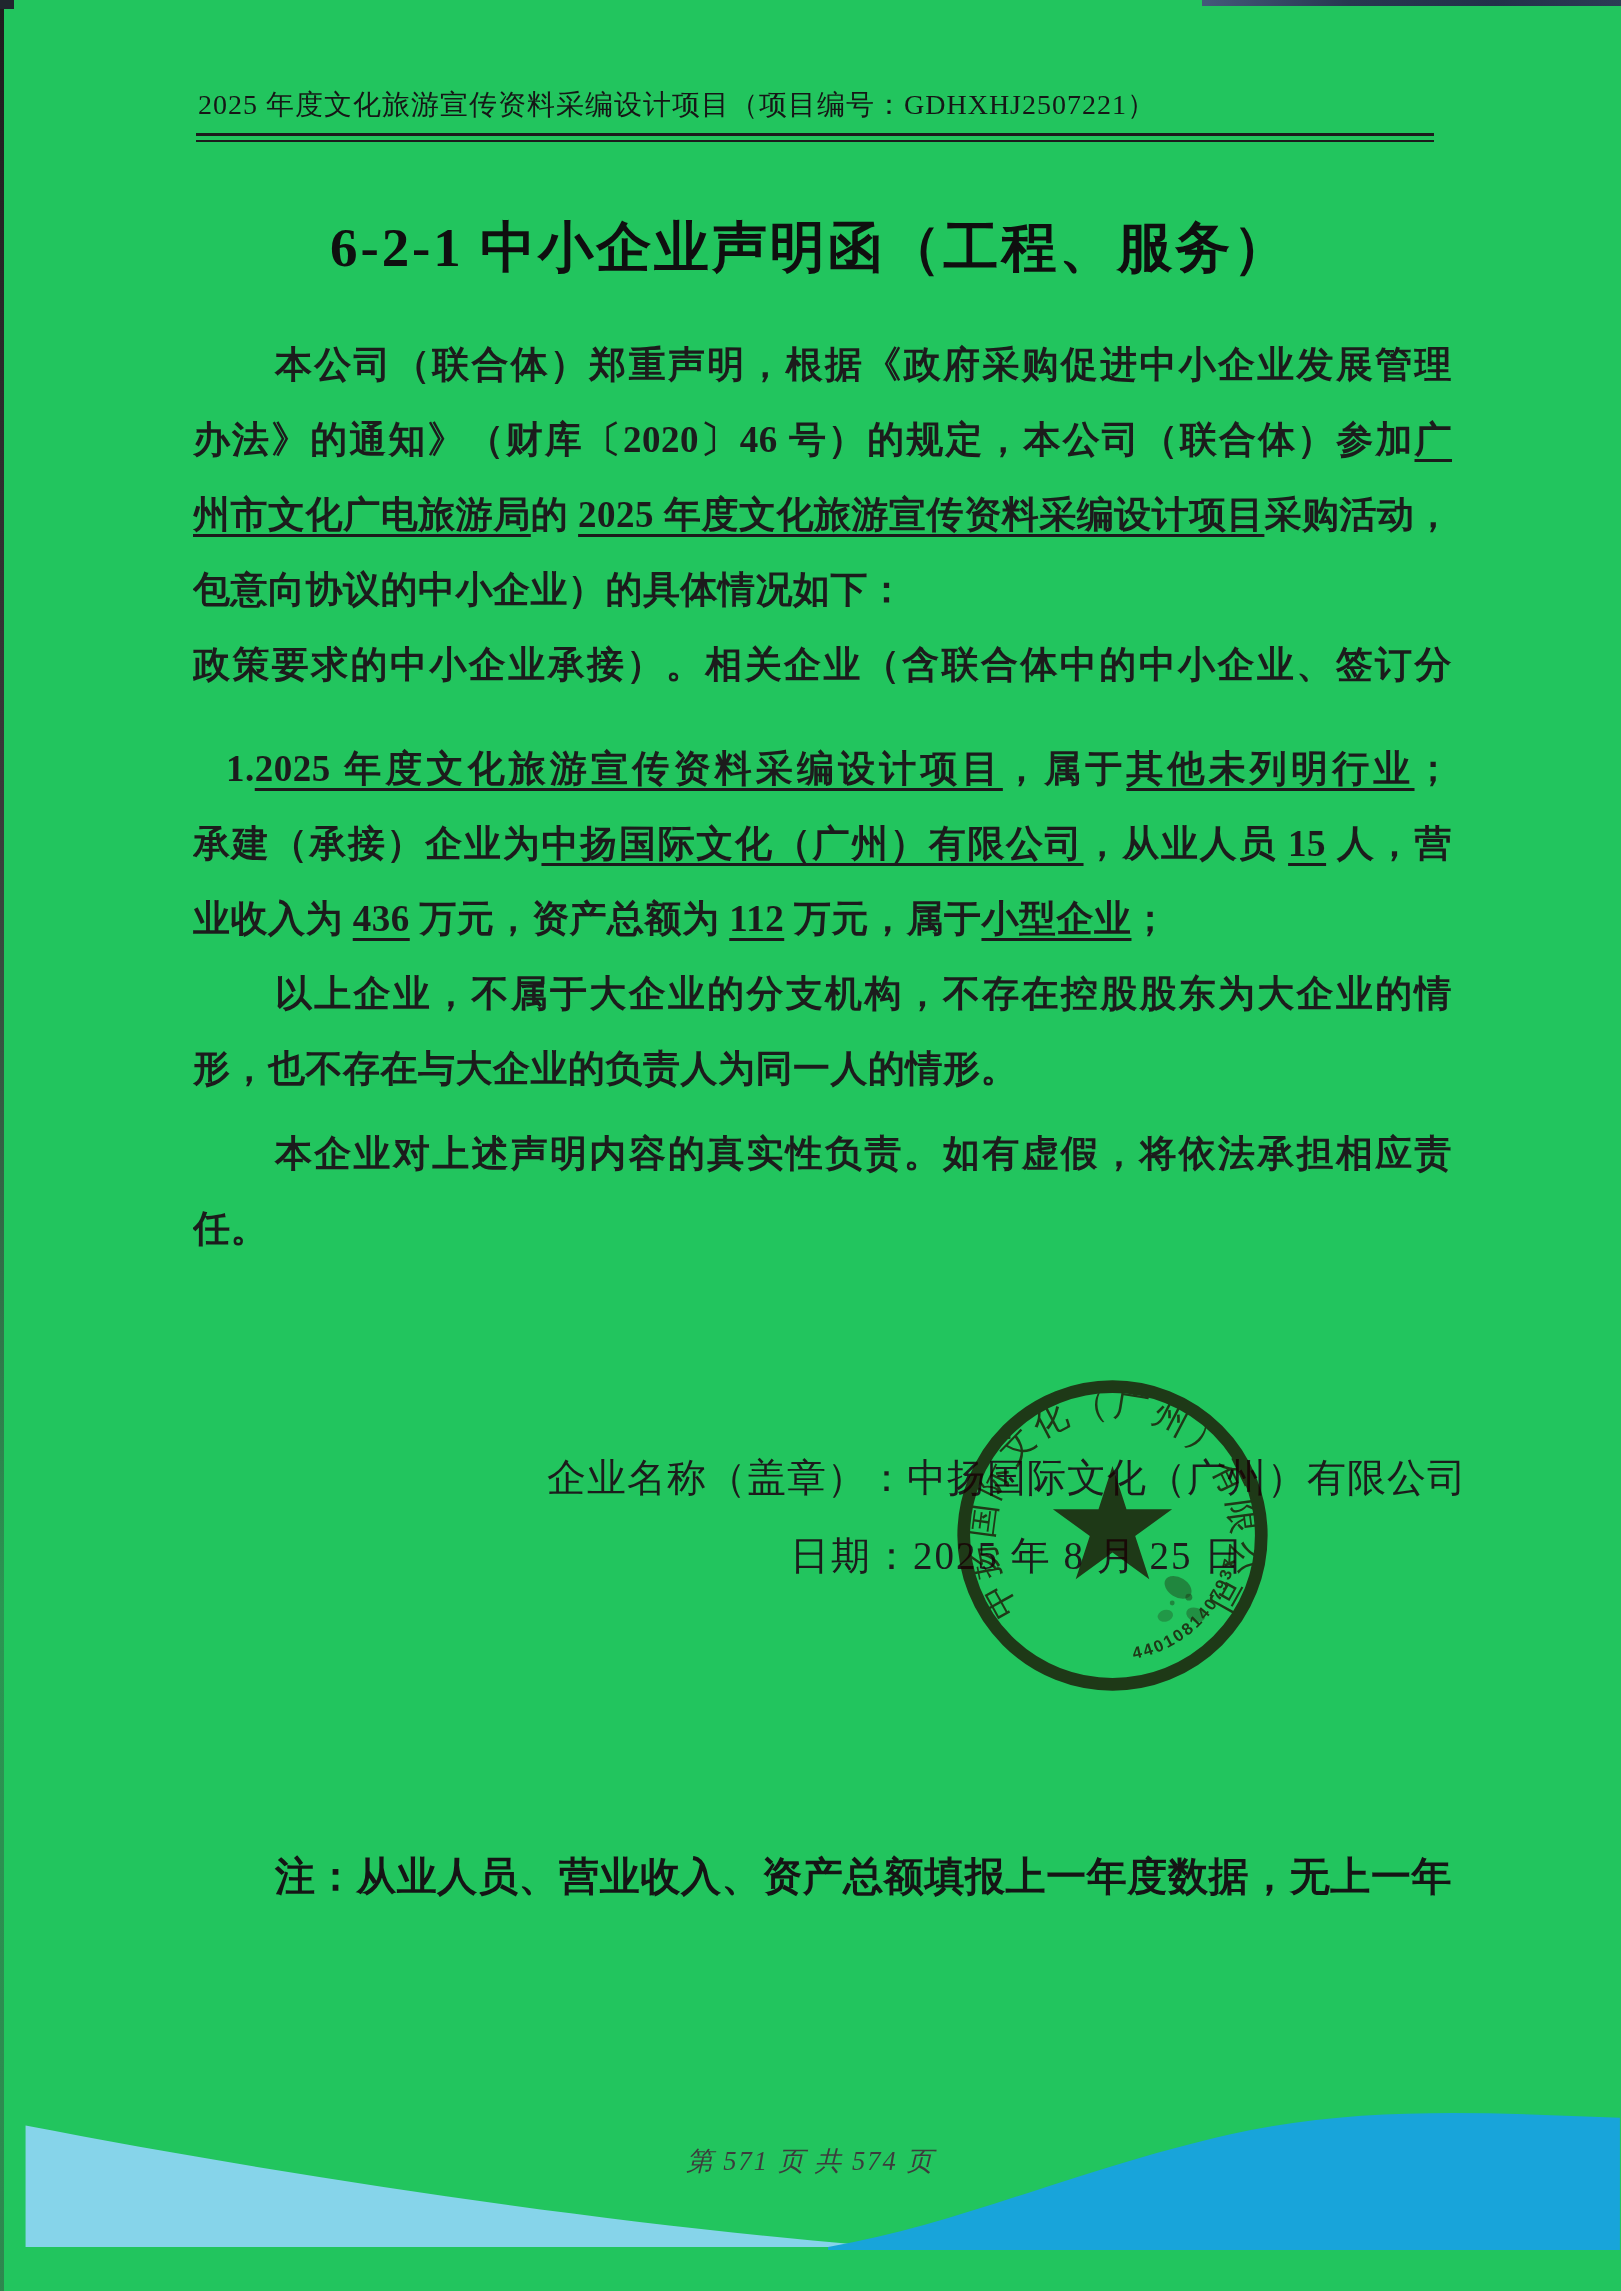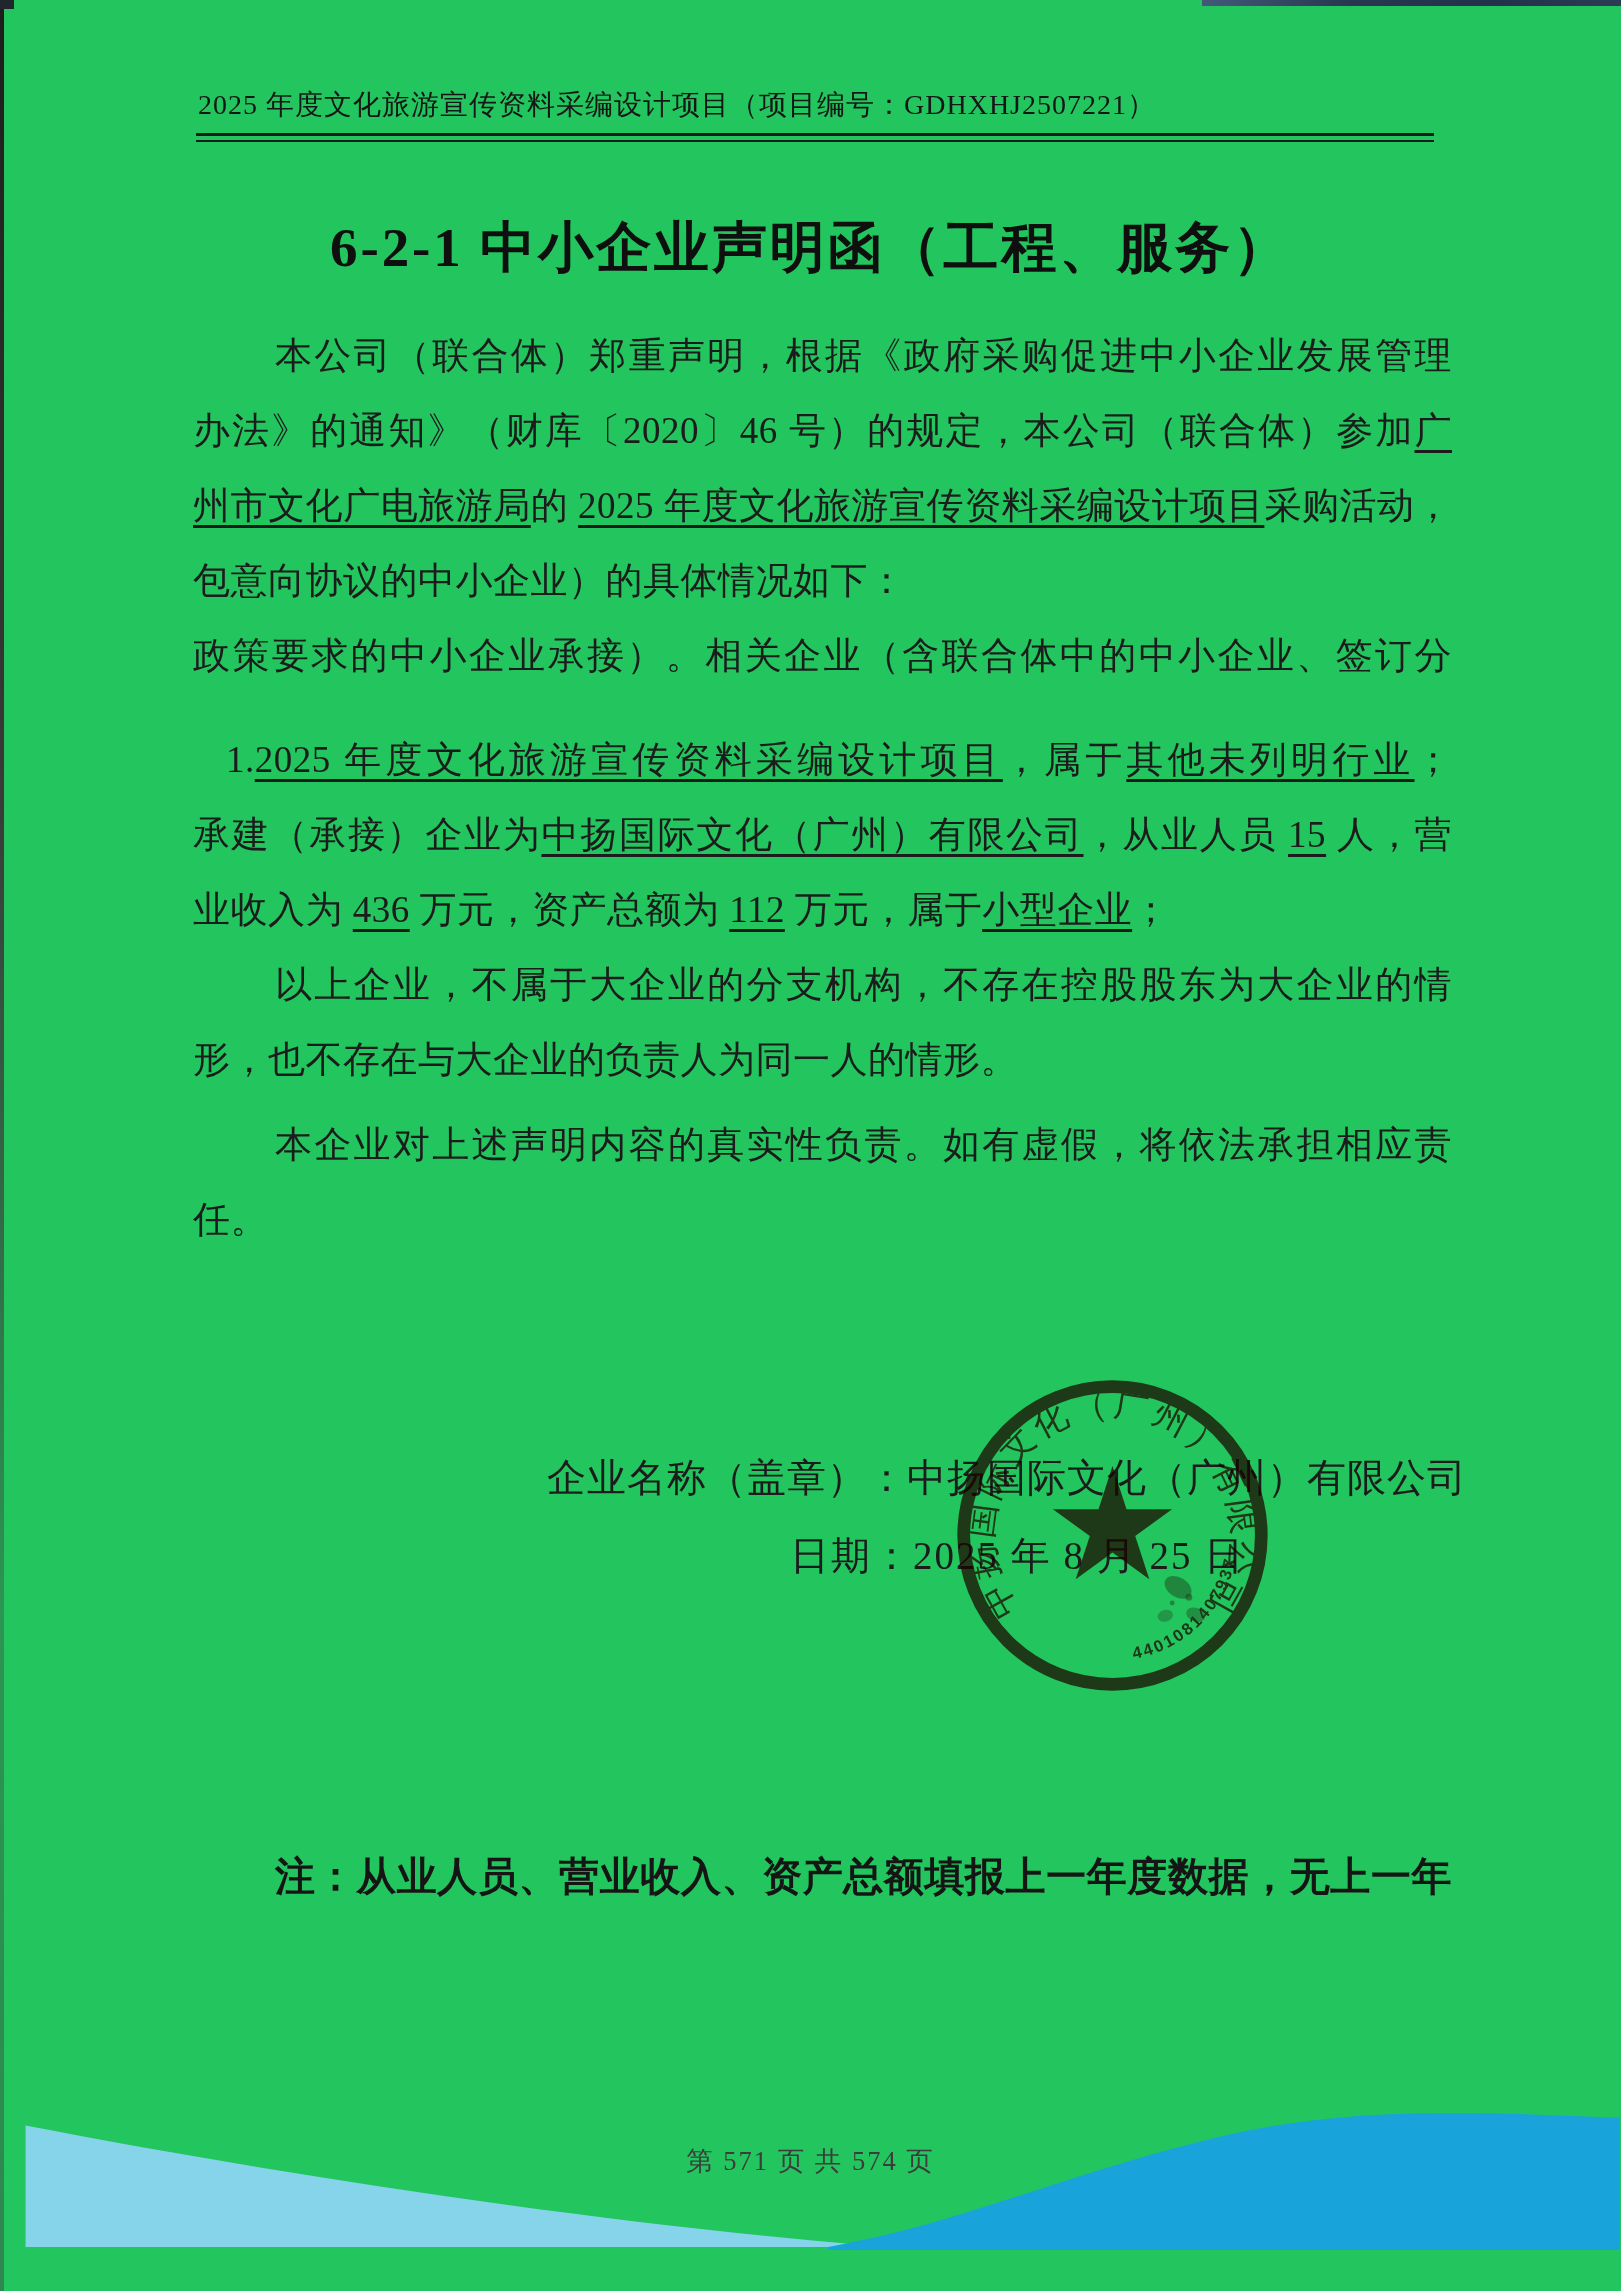--- a/index.html
+++ b/index.html
@@ -12,32 +12,32 @@
   .edge-left{position:absolute;left:0;top:0;width:3.9px;height:100%;
     background:linear-gradient(#1d1d1d 0%,#3a3a3a 35%,rgba(60,60,60,.35) 70%,rgba(60,60,60,.45) 100%);}
   .corner-mark{position:absolute;left:0;top:0;width:13.7px;height:8.8px;background:#20262e;}
   .strip-top{position:absolute;left:1202px;top:0;width:420px;height:5.9px;
     background:linear-gradient(90deg,#44597a,#273850 35%,#22324a 70%,#2c3c55);}
   .hdr-text{position:absolute;left:198px;top:86px;font-size:28px;color:#161616;letter-spacing:1px;white-space:nowrap;}
   .hdr-rule{position:absolute;left:196px;top:133px;width:1238px;height:3.9px;
     border-top:3.9px solid #1c1c1c;border-bottom:2.9px solid #1c1c1c;}
   .doc-title{position:absolute;left:0;top:211px;width:100%;text-align:center;
     font-size:55px;font-weight:700;color:#0f0f0f;letter-spacing:2.9px;}
-  .body-block{position:absolute;left:193px;top:318px;width:1259px;}
+  .body-block{position:absolute;left:193px;top:327px;width:1259px;font-weight:bold;}
   .line{height:75px;line-height:75px;font-size:37px;overflow:hidden;
     text-align:justify;text-align-last:justify;letter-spacing:0.5px;white-space:normal;}
   .line.nostretch{text-align-last:left;}
   .u{text-decoration:underline;text-decoration-thickness:2.5px;text-underline-offset:6.9px;}
   .sig-company{position:absolute;left:547px;top:1451px;font-size:39px;letter-spacing:1px;white-space:nowrap;}
   .sig-date{position:absolute;left:790px;top:1529px;font-size:39px;letter-spacing:2px;white-space:nowrap;}
   .stamp{position:absolute;left:951px;top:1374px;mix-blend-mode:multiply;opacity:.92;}
   .note-block{position:absolute;left:193px;top:1839px;width:1259px;}
   .note-block .line{font-weight:700;font-size:40px;color:#151515;}
   .page-footer{position:absolute;left:0;top:2143px;width:100%;text-align:center;
-    font-size:26.5px;color:#3c3c3c;letter-spacing:2px;}
+    font-size:26.5px;color:#3c3c3c;letter-spacing:2px;font-style:italic;}
   .waves{position:absolute;left:0;top:2107px;}
 </style>
 </head>
 <body>
 
 <div class="page">
 
   <div class="edge-left"></div>
   <div class="corner-mark"></div>
   <div class="strip-top"></div>

